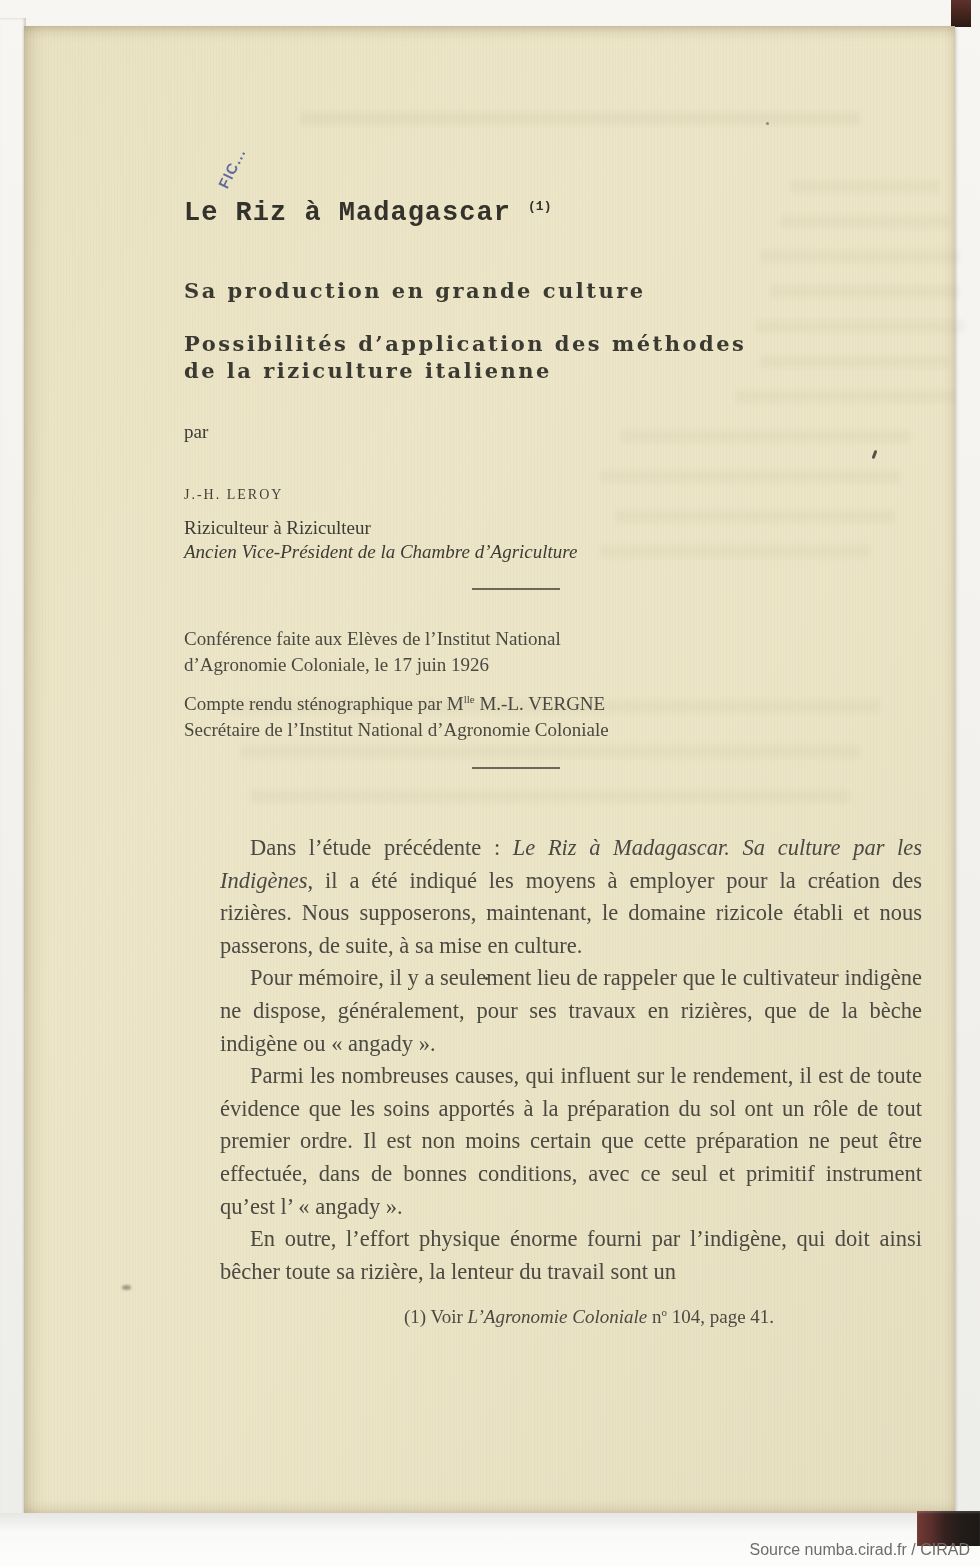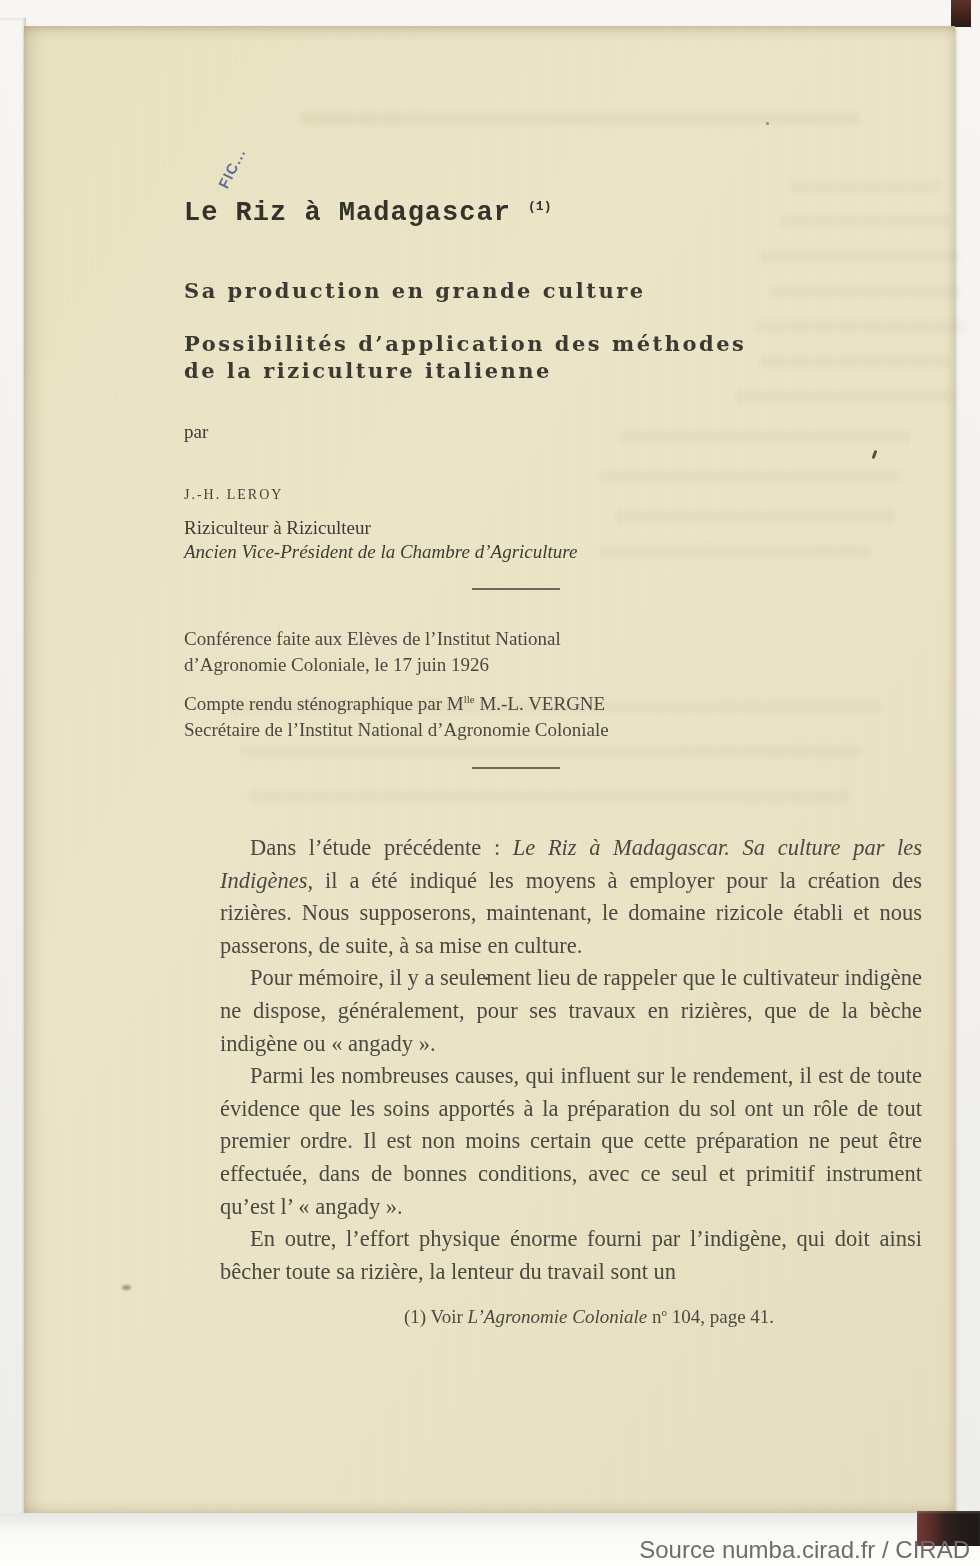--- a/index.html
+++ b/index.html
@@ -32,21 +32,21 @@
     position:absolute;left:0;top:1513px;width:980px;height:53px;
     background:linear-gradient(180deg,#e6e6e4 0%,#f9f9f8 35%,#fdfdfc 100%);
   }
   .cover-bottom{
     position:absolute;left:917px;top:1511px;width:63px;height:35px;
     background:linear-gradient(90deg,#713a32 0%,#5a2f2c 22%,#33211e 45%,#221c19 70%,#1d1917 100%);
     box-shadow:inset 0 2px 2px rgba(255,255,255,.15);
   }
   .source-bar{
     position:absolute;right:10px;top:1538px;height:24px;line-height:24px;
-    font-family:"Liberation Sans", sans-serif;font-size:24px;color:#6f6d6a;
+    font-family:"Liberation Sans", sans-serif;font-size:16px;color:#6f6d6a;
   }
 
   
   .page{
     position:absolute;left:24px;top:26px;width:931px;height:1487px;
     background:
       repeating-linear-gradient(90deg, rgba(150,130,80,.035) 0 1px, rgba(0,0,0,0) 1px 3px),
       linear-gradient(125deg,#e9e2c2 0%,#ece5c8 35%,#ebe4c6 60%,#e6dec0 100%);
     box-shadow:
       inset 10px 0 22px -10px rgba(110,90,50,.4),

